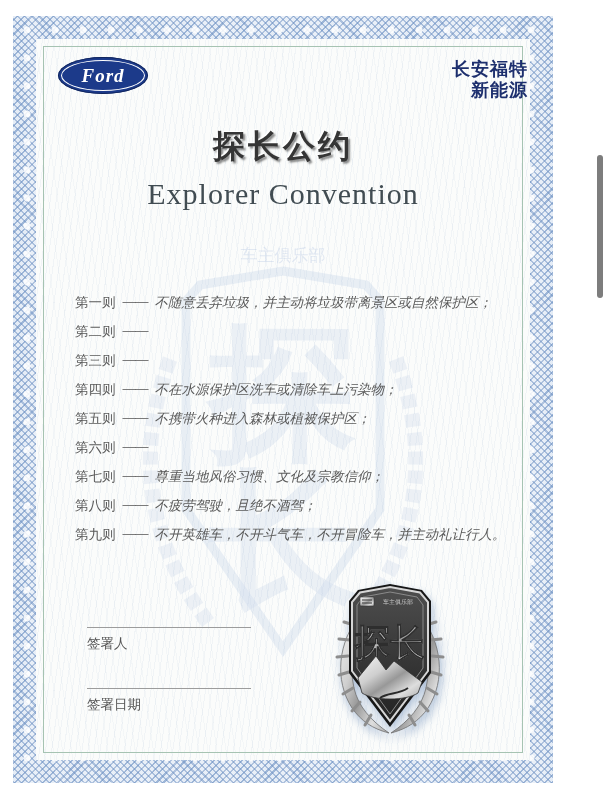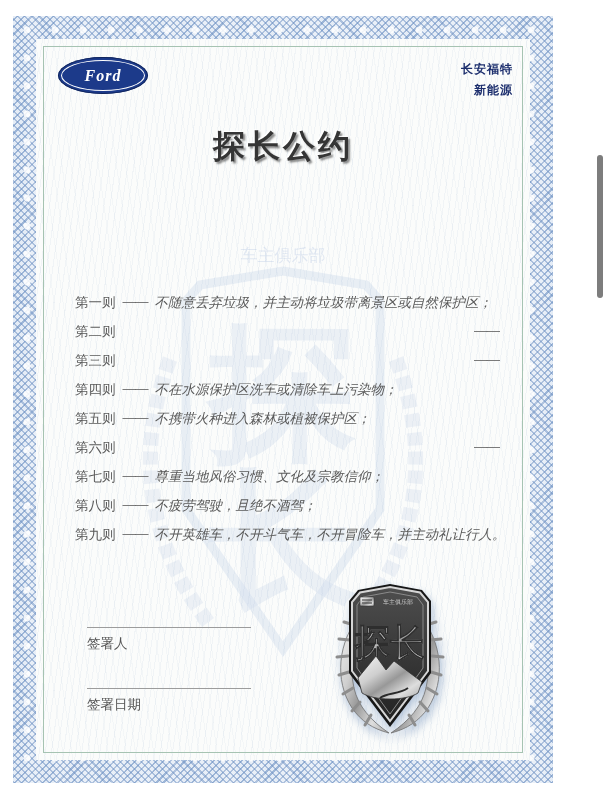--- a/index.html
+++ b/index.html
@@ -33,46 +33,46 @@
   .ford-oval{
     position:absolute;left:22px;top:18px;width:90px;height:37px;border-radius:50%;
     background:#1c3a8a;display:flex;align-items:center;justify-content:center;
     box-shadow:inset 0 0 0 1px #12265c;
   }
   .ford-oval::before{
     content:"";position:absolute;inset:3px;border:1.5px solid #ffffff;border-radius:50%;
   }
   .ford-script{
     position:relative;color:#ffffff;font-family:"Liberation Serif",serif;
-    font-style:italic;font-weight:bold;font-size:16px;letter-spacing:1px;
+    font-style:italic;font-weight:bold;font-size:19px;letter-spacing:1px;
   }
   .company{
-    position:absolute;right:17px;top:20px;text-align:right;
-    color:#1d2f6e;font-weight:bold;font-size:12px;line-height:21px;letter-spacing:1px;
+    position:absolute;right:2px;top:20px;text-align:right;
+    color:#1d2f6e;font-weight:bold;font-size:18px;line-height:21px;letter-spacing:1px;
   }
 
   
   .title-zh{
     position:absolute;left:0;right:0;top:86px;text-align:center;
     font-family:"Liberation Serif",serif;font-weight:bold;font-size:32px;letter-spacing:3px;
     color:#353535;
     text-shadow:-1.5px -1.5px 1px rgba(255,255,255,0.95), 2px 2px 2px rgba(45,45,45,0.55);
   }
   .title-en{
     position:absolute;left:0;right:0;top:138px;text-align:center;
     font-family:"Liberation Serif",serif;font-size:30px;letter-spacing:1px;color:#414c52;
   }
 
   
   .intro{
     position:absolute;left:39px;top:205px;right:30px;
     font-size:14.5px;font-weight:bold;color:#3d3d3d;letter-spacing:0.5px;
   }
   .rules{position:absolute;left:39px;top:255px;right:24px;}
-  .rule-row{display:flex;align-items:flex-start;height:29px;font-size:13.5px;color:#595959;justify-content:space-between;}
+  .rule-row{display:flex;align-items:flex-start;height:29px;font-size:13.5px;color:#595959;}
   .rule-label{flex:0 0 auto;}
   .rule-dash{flex:0 0 auto;margin:0 7px;color:#6a6a6a;letter-spacing:-1px;}
   .rule-text{flex:1 1 auto;font-style:italic;}
 
   
   .sig-line{position:absolute;left:51px;width:164px;height:0;border-top:1px solid #9c9c9c;}
   .sig-label{position:absolute;left:51px;font-size:13.5px;color:#555555;}
   .sig-line-1{top:588px;}
   .sig-label-1{top:596px;}
   .sig-line-2{top:649px;}
@@ -109,20 +109,21 @@
 
     <div class="ford-oval">
       <span class="ford-script">Ford</span>
     </div>
     <div class="company">
       <div>长安福特</div>
       <div>新能源</div>
     </div>
 
     <div class="title-zh">探长公约</div>
+    <div class="title-en">Explorer Convention</div>
 
 
     <div class="rules">
       <div class="rule-row">
         <span class="rule-label">第一则</span>
         <span class="rule-dash">——</span>
         <span class="rule-text">不随意丢弃垃圾，并主动将垃圾带离景区或自然保护区；</span>
       </div>
       <div class="rule-row">
         <span class="rule-label">第二则</span>

